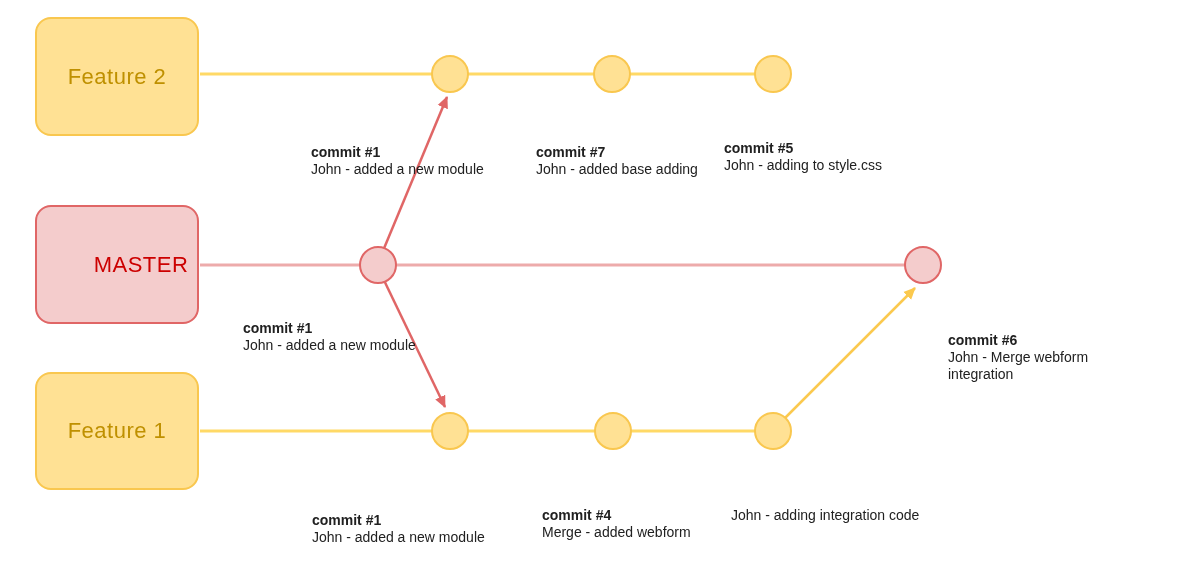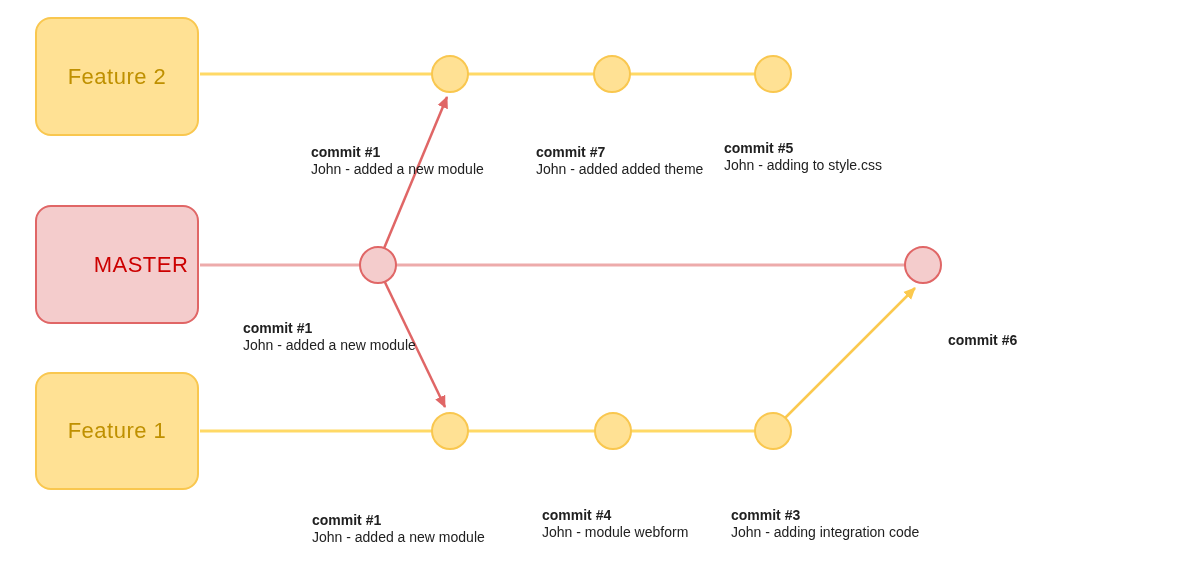--- a/index.html
+++ b/index.html
@@ -118,41 +118,41 @@
   <div class="branch-box box-yellow" style="left:35px; top:372px; height:118px;">
     <span>Feature 1</span>
   </div>
 
   <div class="commit-label" style="left:311px; top:120px;">
     <b>commit #1</b>
     <span>John - added a new module</span>
   </div>
   <div class="commit-label" style="left:536px; top:120px;">
     <b>commit #7</b>
-    <span>John - added added theme</span>
+    <span>John - added base adding</span>
   </div>
   <div class="commit-label" style="left:724px; top:116px;">
     <b>commit #5</b>
     <span>John - adding to style.css</span>
   </div>
 
   <div class="commit-label" style="left:243px; top:296px;">
     <b>commit #1</b>
     <span>John - added a new module</span>
   </div>
   <div class="commit-label wrap" style="left:948px; top:308px;">
     <b>commit #6</b>
+    <span>John - Merge webform integration</span>
   </div>
 
   <div class="commit-label" style="left:312px; top:488px;">
     <b>commit #1</b>
     <span>John - added a new module</span>
   </div>
   <div class="commit-label" style="left:542px; top:483px;">
     <b>commit #4</b>
-    <span>John - module webform</span>
+    <span>Merge - added webform</span>
   </div>
   <div class="commit-label" style="left:731px; top:483px;">
-    <b>commit #3</b>
     <span>John - adding integration code</span>
   </div>
 
 </div>
 
 </body></html>

